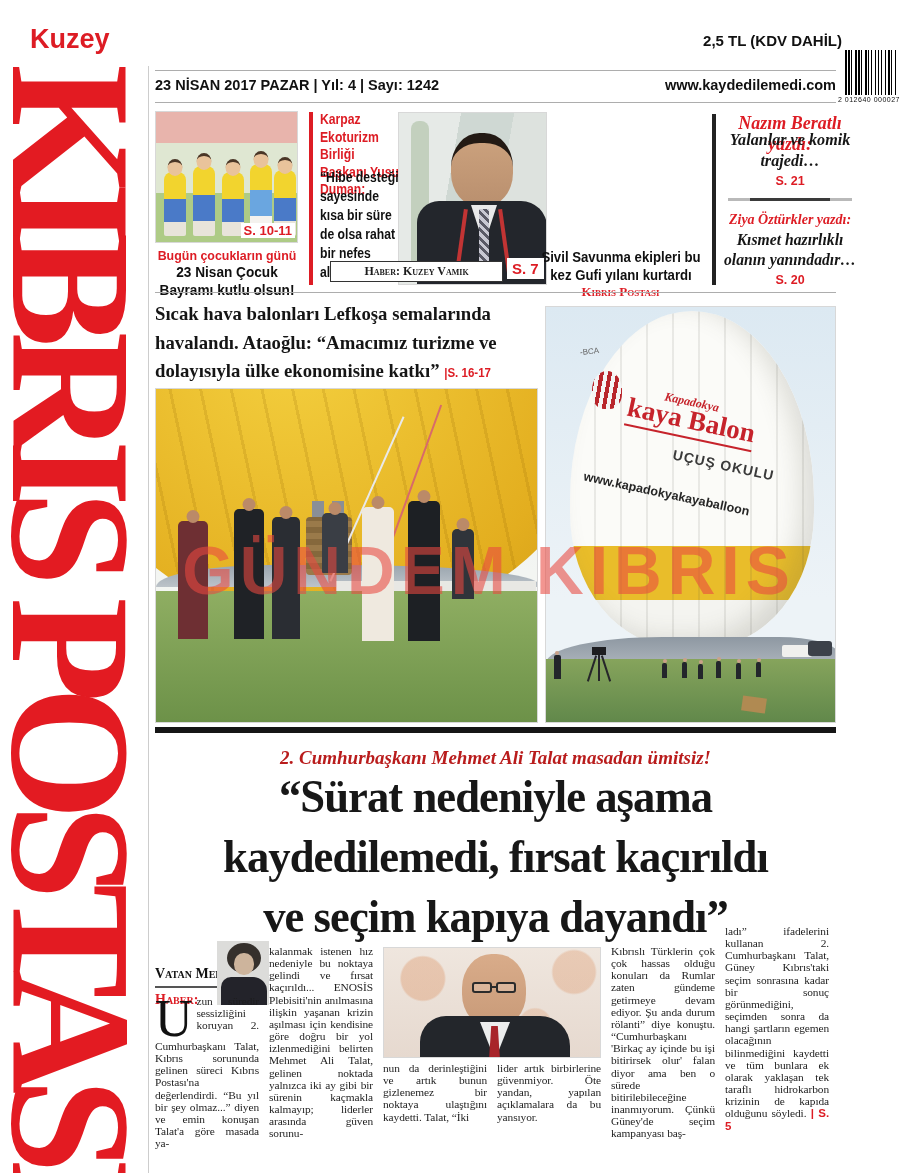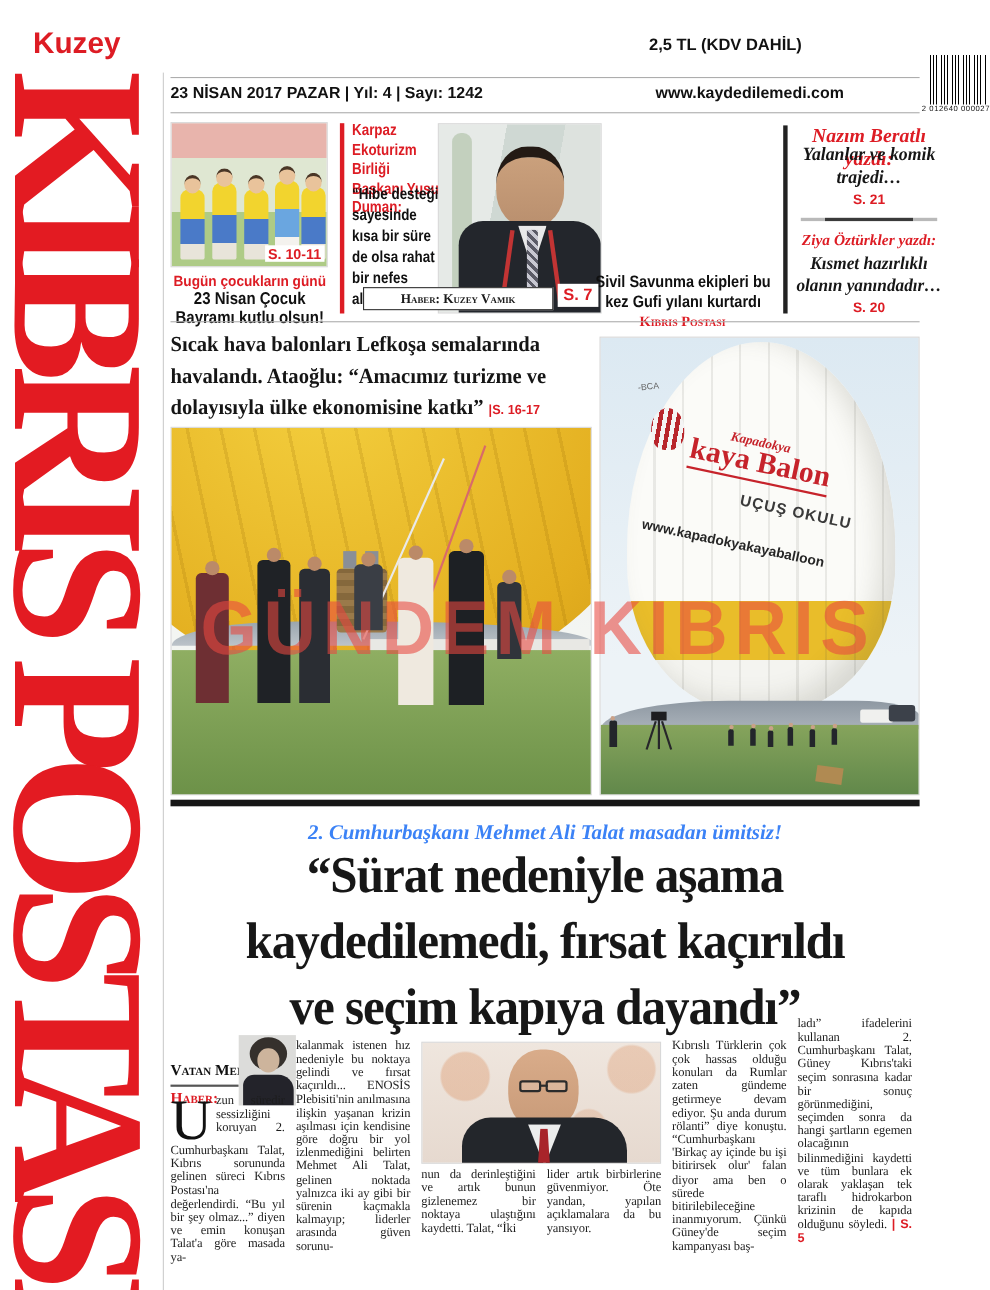--- a/index.html
+++ b/index.html
@@ -11,21 +11,21 @@
   .page{position:relative;width:900px;height:1173px;background:#fff;overflow:hidden;
         font-family:"Liberation Serif",serif;color:var(--ink);}
   .abs{position:absolute;}
   .sans{font-family:"Liberation Sans",sans-serif;}
   .serif{font-family:"Liberation Serif",serif;}
   .b{font-weight:bold;}
   .i{font-style:italic;}
   .sc{font-variant:small-caps;}
   .red{color:var(--red);}
   .center{text-align:center;}
-  .right{}
+  .right{text-align:right;}
   .hr{background:#adadad;height:1px;}
   .photo{position:absolute;overflow:hidden;border:1px solid #d8d8d8;background:#eee;}
 
   
   .vtitle{writing-mode:vertical-rl;font-family:"Liberation Serif",serif;font-weight:bold;
           font-size:172px;line-height:138px;letter-spacing:-16px;color:#e31b22;white-space:nowrap;}
 
   
   .bars{background:repeating-linear-gradient(90deg,#000 0 1.5px,#fff 1.5px 3px,#000 3px 4.5px,#fff 4.5px 6px,#000 6px 7px,#fff 7px 10px);}
 
@@ -177,21 +177,21 @@
     <span class="fig" style="left:252px;top:112px;width:32px;height:140px;background:#1d2024;"></span>
     <span class="fig" style="left:296px;top:140px;width:22px;height:70px;background:#30343a;"></span>
     <span class="fig" style="left:166px;top:124px;width:26px;height:60px;background:#3a3e45;"></span>
   </div>
 
   <div class="abs sans b center" style="left:134px;top:532px;width:710px;font-size:66px;letter-spacing:6px;
        color:rgba(233,73,63,.58);z-index:6;transform:scaleY(1.05);white-space:nowrap;">GÜNDEM KIBRIS</div>
 
   <div class="abs" style="left:155px;top:727px;width:681px;height:6px;background:#161616;"></div>
 
-  <div class="abs serif b i center" style="left:155px;top:747px;width:681px;font-size:19px;color:#3b82f6;">2. Cumhurbaşkanı Mehmet Ali Talat masadan ümitsiz!</div>
+  <div class="abs serif b i center" style="left:155px;top:747px;width:681px;font-size:19px;color:#b91c1c;">2. Cumhurbaşkanı Mehmet Ali Talat masadan ümitsiz!</div>
   <div class="abs center" style="left:117px;top:766px;width:757px;font-family:'Liberation Serif',serif;
        font-weight:bold;font-size:47px;line-height:60px;color:#171717;transform:scaleX(.95);transform-origin:center top;letter-spacing:-1px;">
     <div>“Sürat nedeniyle aşama</div>
     <div>kaydedilemedi, fırsat kaçırıldı</div>
     <div>ve seçim kapıya dayandı”</div>
   </div>
 
   <div class="abs serif sc b red" style="left:155px;top:992px;font-size:14px;">Haber:</div>
   <div class="abs serif sc b" style="left:155px;top:966px;font-size:14px;color:#111;border-bottom:2px solid #555;padding-bottom:4px;width:62px;white-space:nowrap;">Vatan Mehmet</div>
   <div class="photo" style="left:217px;top:941px;width:52px;height:64px;background:#dcdcda;border:none;">

